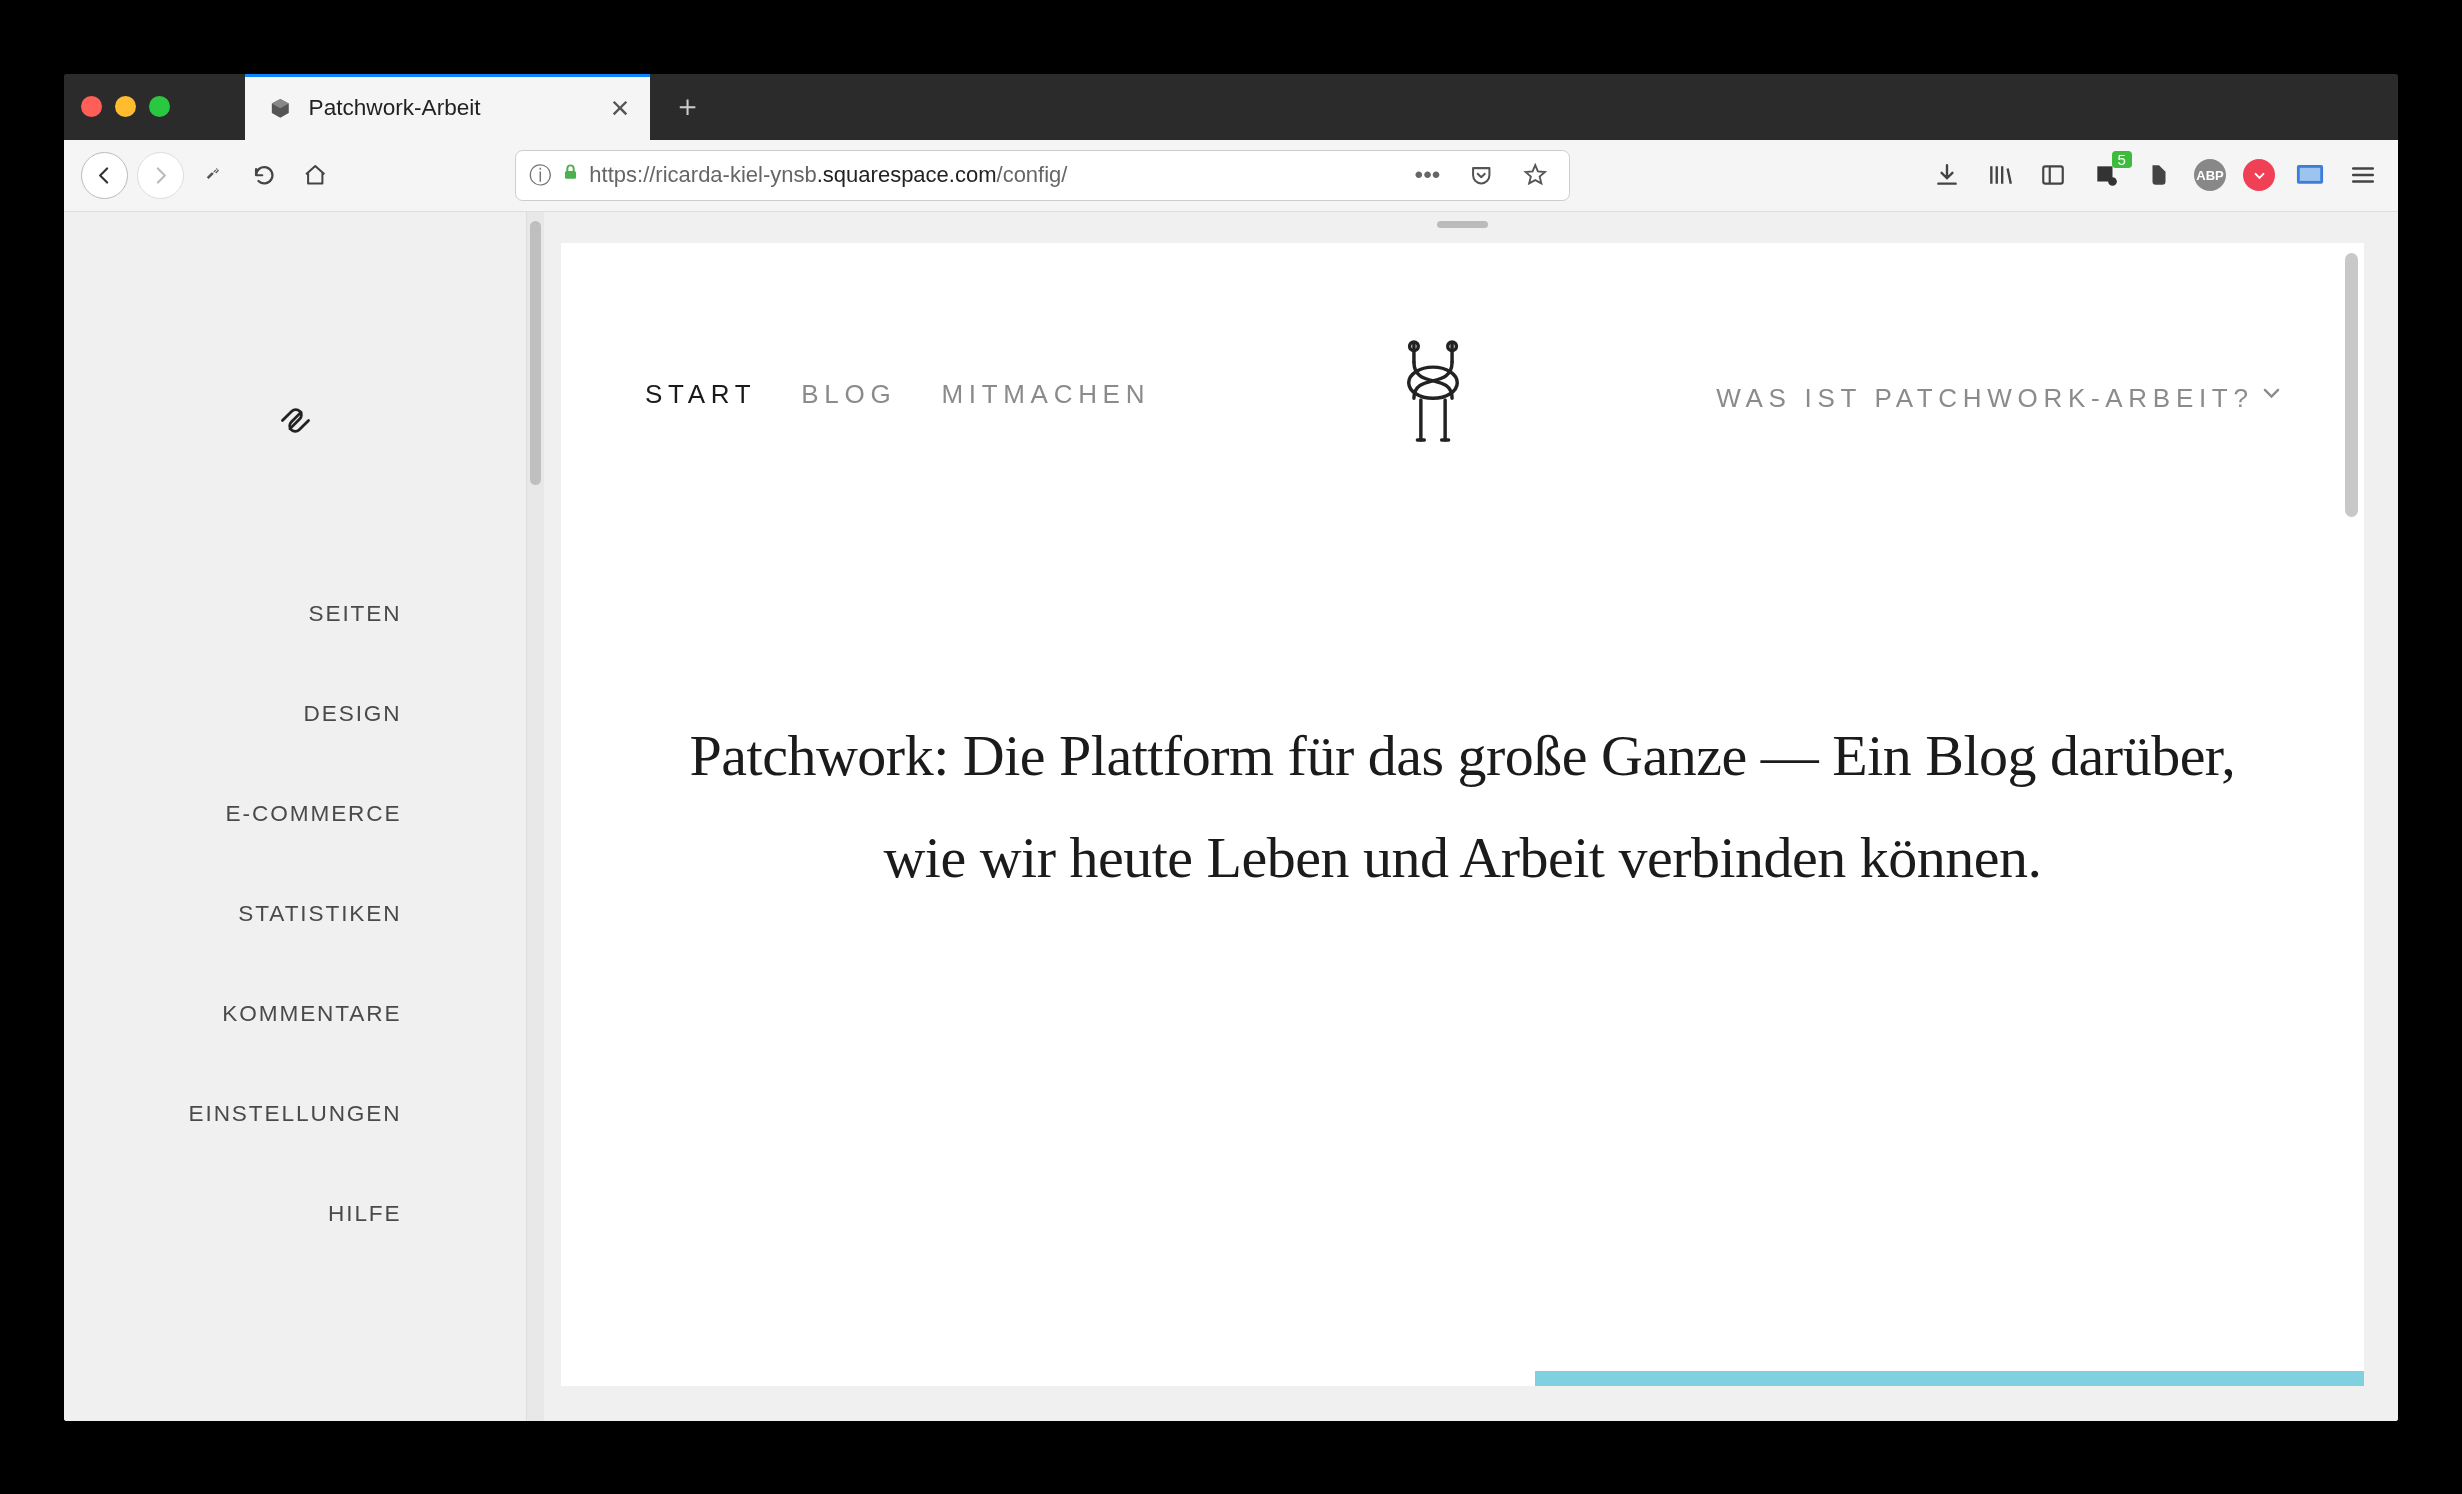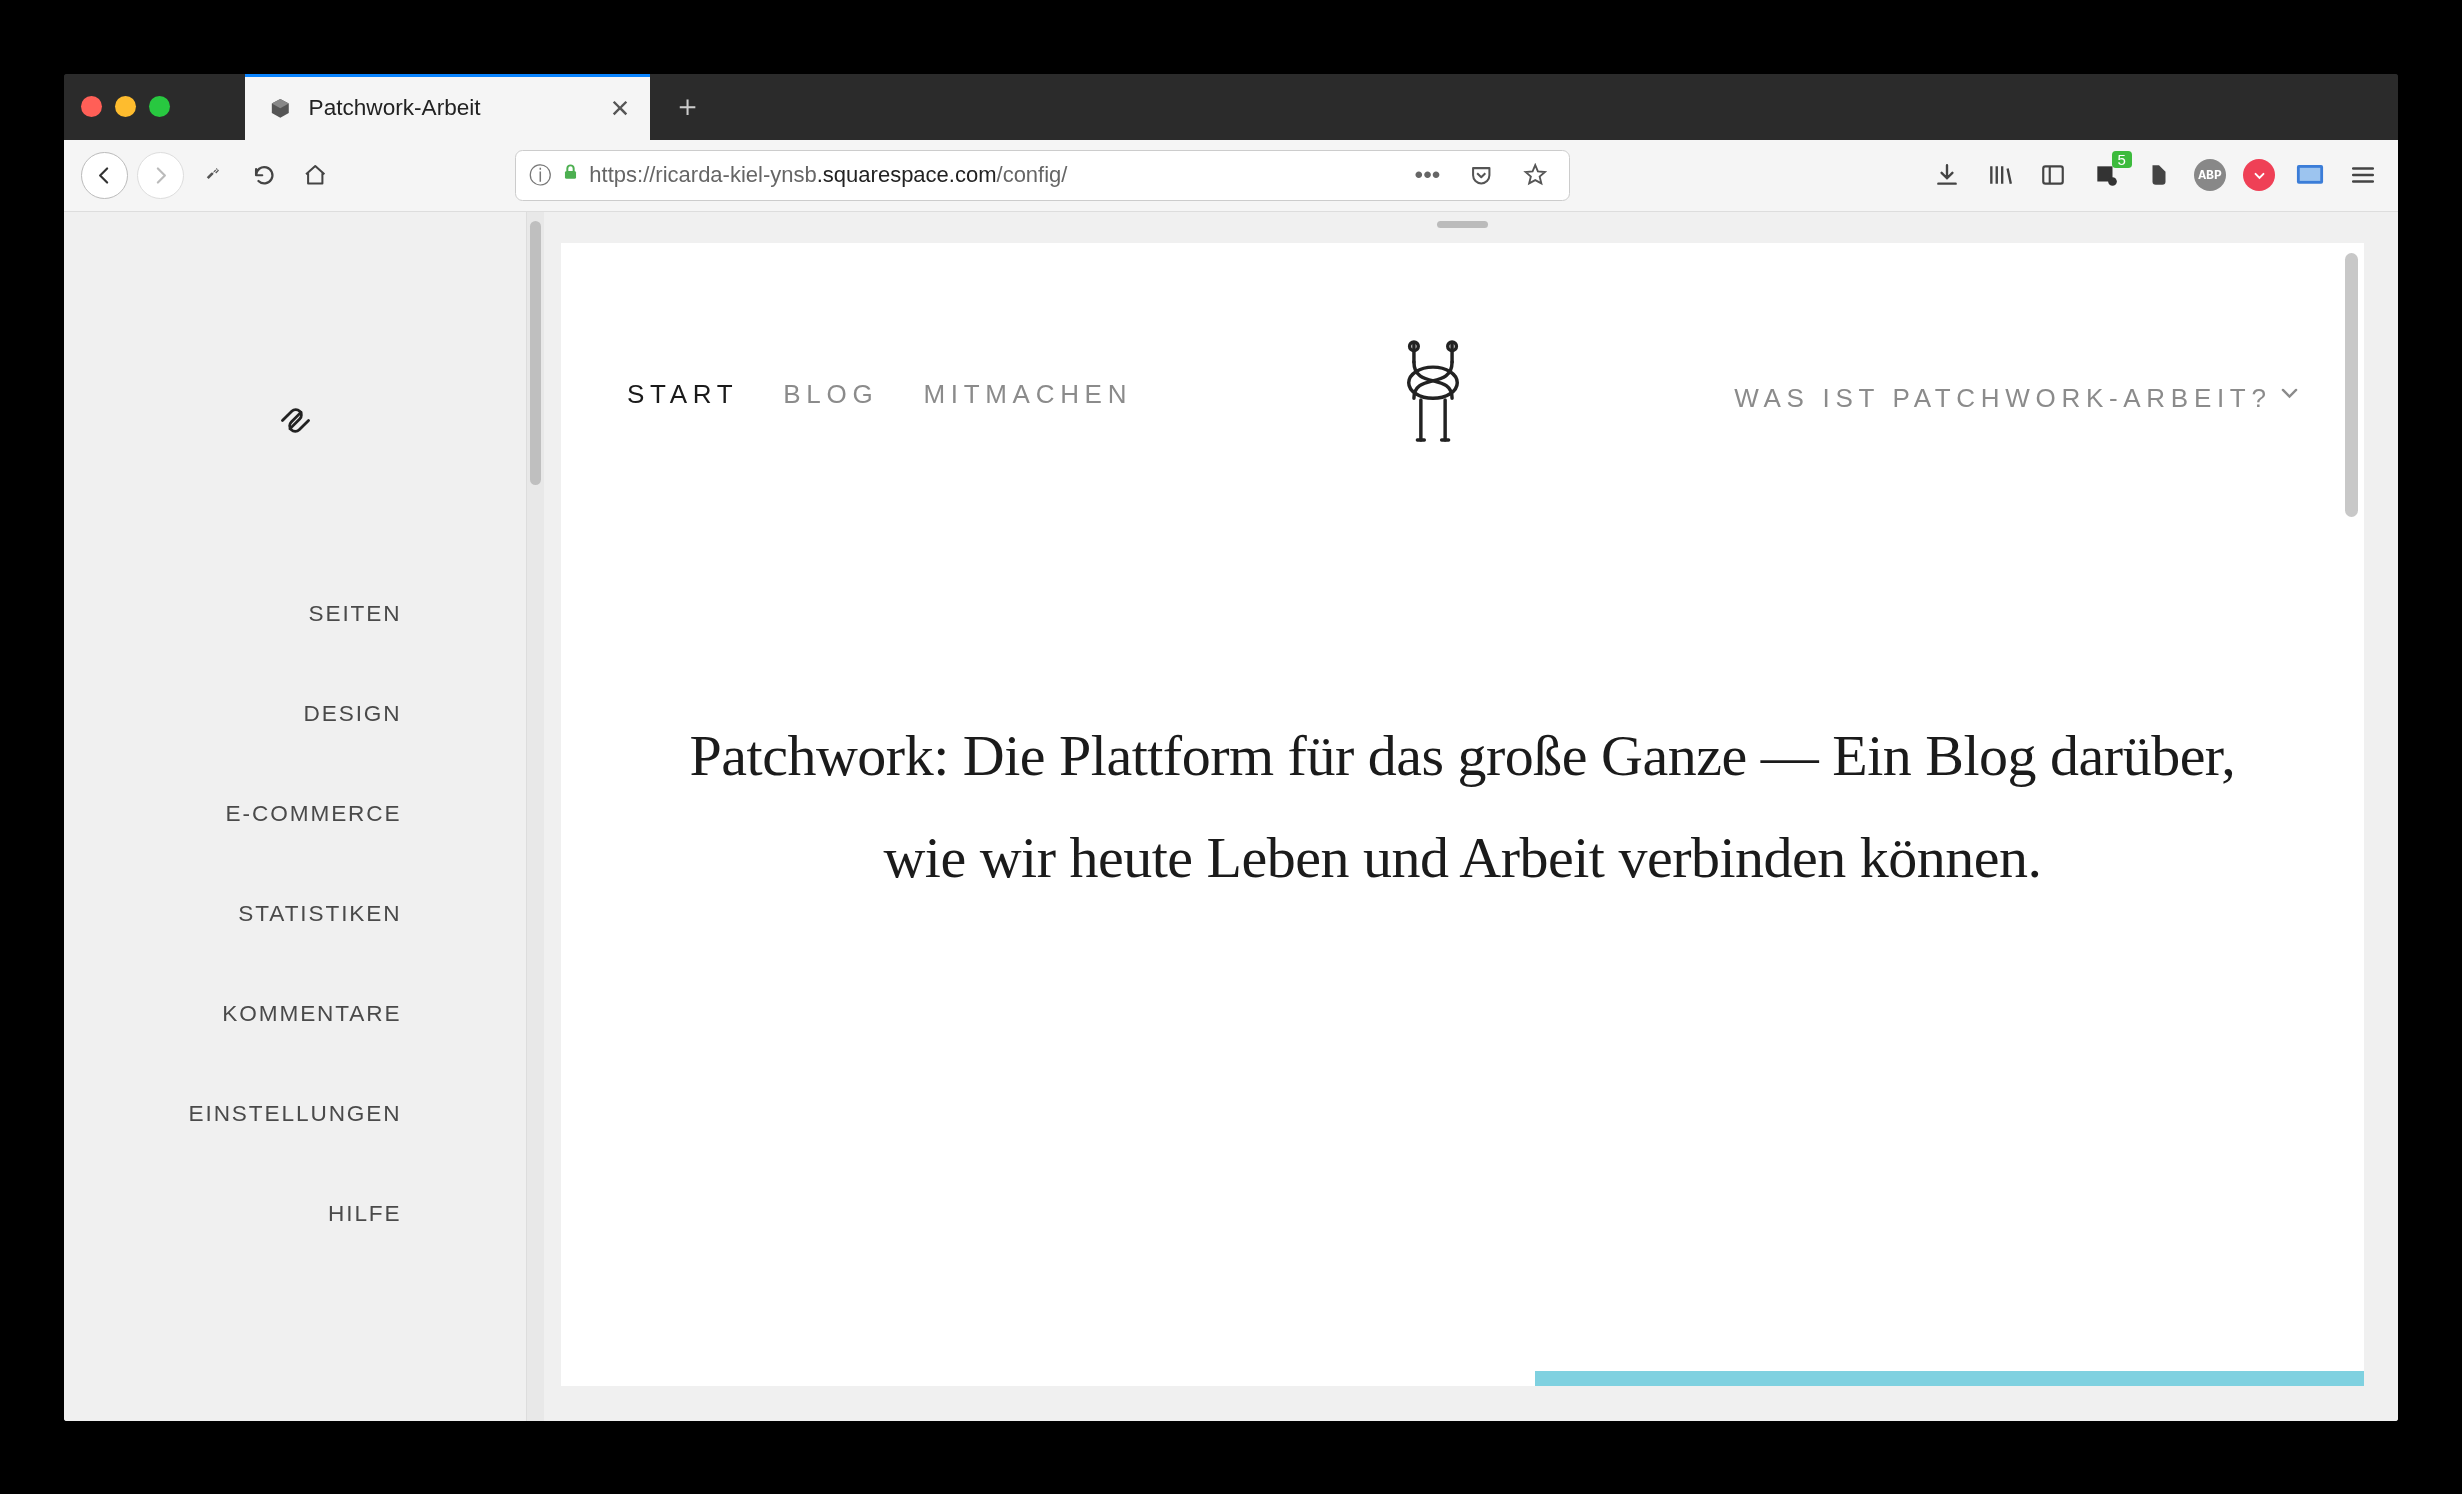--- a/index.html
+++ b/index.html
@@ -114,21 +114,21 @@
       display:flex; align-items:center; justify-content:center;
       color:#444; font-size: 24.5px;
       position: relative;
     }
     .ext-badge {
       position:absolute; top:-5.7px; right:-7.5px;
       background:#3dbb3d; color:#fff;
       font-size:15px; padding:0 5.7px; border-radius:3.8px;
       min-width:19px; text-align:center;
     }
-    .abp-icon { background:#888; color:#fff; border-radius:50%; width:32px; height:32px; font-size:13px; font-weight:bold;font-family:Liberation Mono, monospace; }
+    .abp-icon { background:#888; color:#fff; border-radius:50%; width:32px; height:32px; font-size:13px; font-weight:bold; }
     .pocket-icon { background:#ef4056; border-radius:50%; width:32px; height:32px; color:#fff; }
     .menu-burger { font-size: 28px; color:#444; }
     
     .content-area {
       flex: 1;
       background: #f0f0f0;
       display: flex;
       overflow: hidden;
     }
     
@@ -174,21 +174,21 @@
     }
     .preview-frame {
       width: 100%;
       height: calc(100% - 32px);
       background: #fff;
       position: relative;
       overflow: hidden;
     }
     .site-header {
       display:flex; align-items:center; justify-content:space-between;
-      padding: 85px 66px 38px;
+      padding: 85px 84px 38px;
     }
     .site-nav-left { display:flex; gap: 45px; }
     .site-nav-link {
       font-size: 26px; letter-spacing: 5.7px; color:#8b8b8b; font-weight:500; cursor:pointer;
     }
     .site-nav-link.active { color:#1a1a1a; }
     .site-logo { width:122px; height:132px; display:flex; align-items:center; justify-content:center; }
     .site-nav-right { display:flex; align-items:center; gap:9.4px; }
     .site-nav-right .site-nav-link { font-size:26px;margin-top:8px; }
     .chevron-down-small { font-size:17px; color:#8b8b8b; }

